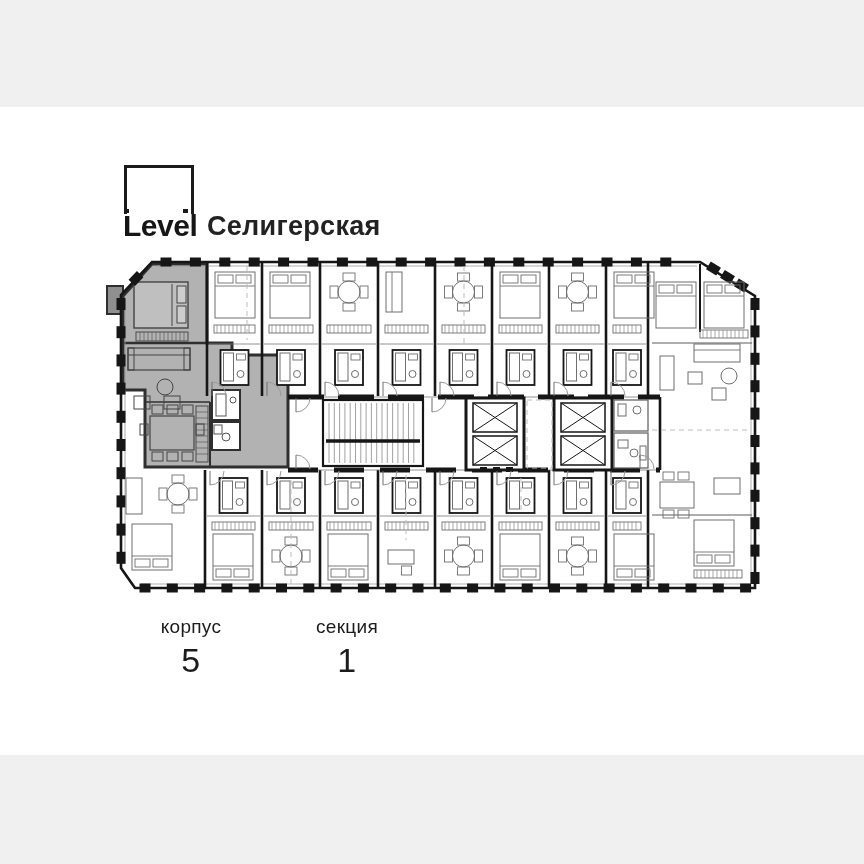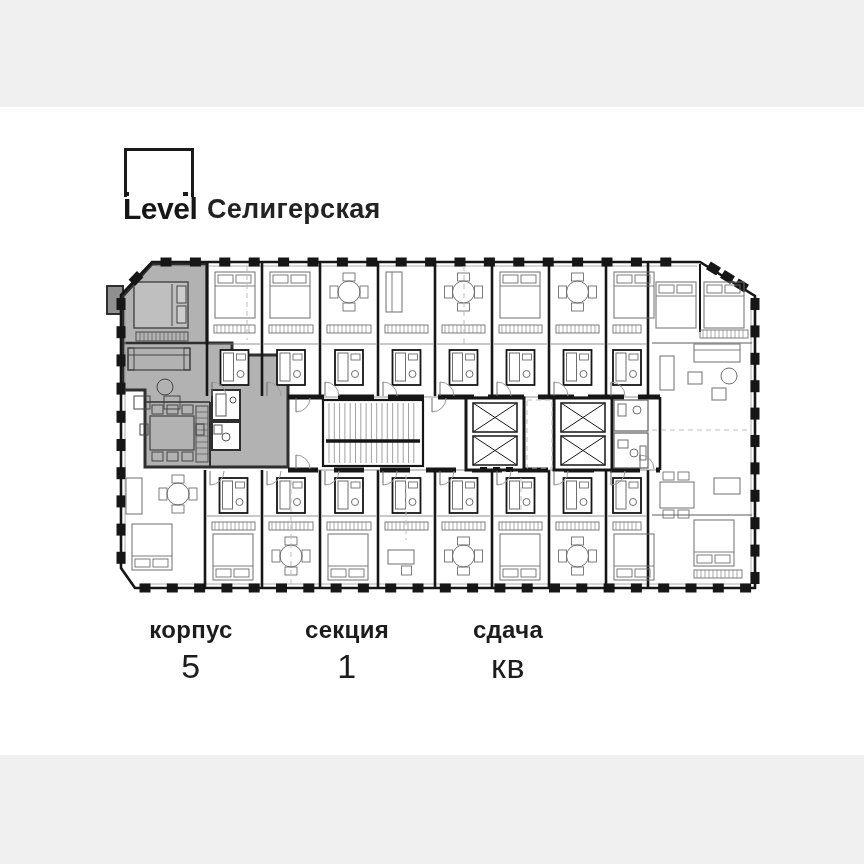--- a/index.html
+++ b/index.html
@@ -1,30 +1,30 @@
 <!DOCTYPE html>
 <html><head>
 <meta charset="utf-8">
 <style>
   html,body{margin:0;padding:0;}
   body{background:#e9e9e9;font-family:"Liberation Sans", sans-serif;}
   .stage{position:relative;width:864px;height:864px;background:#f0f0f0;overflow:hidden;margin:0 auto;}
   .card{position:absolute;left:0;top:107px;width:864px;height:648px;background:#ffffff;}
   
-  .brand{position:absolute;left:0;top:0;width:864px;height:120px;}
+  .brand{position:absolute;left:0;top:17px;width:864px;height:120px;}
   .logo-box{position:absolute;left:124px;top:148px;width:64px;height:46px;
             border-top:3.5px solid #1a1a1a;border-left:3.5px solid #1a1a1a;border-right:3.5px solid #1a1a1a;}
   .logo-stub{position:absolute;top:192px;width:5px;height:3.5px;background:#1a1a1a;}
   .logo-word{position:absolute;left:123px;top:194px;font-size:30px;font-weight:700;color:#161616;letter-spacing:-0.5px;line-height:1;}
   .project-name{position:absolute;left:207px;top:196px;font-size:27px;font-weight:700;color:#222;letter-spacing:0.3px;line-height:1;}
   
   .plan-wrap{position:absolute;left:0;top:0;width:864px;height:864px;}
   
   .stat{position:absolute;top:616px;width:160px;text-align:center;color:#1c1c1c;}
-  .stat .lbl{font-size:24px;letter-spacing:0.3px;font-weight:bold;}
+  .stat .lbl{font-size:19px;letter-spacing:0.3px;}
   .stat .val{font-size:34px;margin-top:3px;letter-spacing:0.5px;}
 </style>
 </head>
 <body>
 
 <div class="stage">
   <div class="card"></div>
 
   <div class="brand">
     <div class="logo-box"></div>
@@ -667,17 +667,13 @@
   </div>
 
   <div class="stat" style="left:111px">
     <div class="lbl">корпус</div>
     <div class="val">5</div>
   </div>
   <div class="stat" style="left:267px">
     <div class="lbl">секция</div>
     <div class="val">1</div>
   </div>
-  <div class="stat" style="left:428px">
-    <div class="lbl">сдача</div>
-    <div class="val">кв</div>
-  </div>
 </div>
 
 </body></html>

